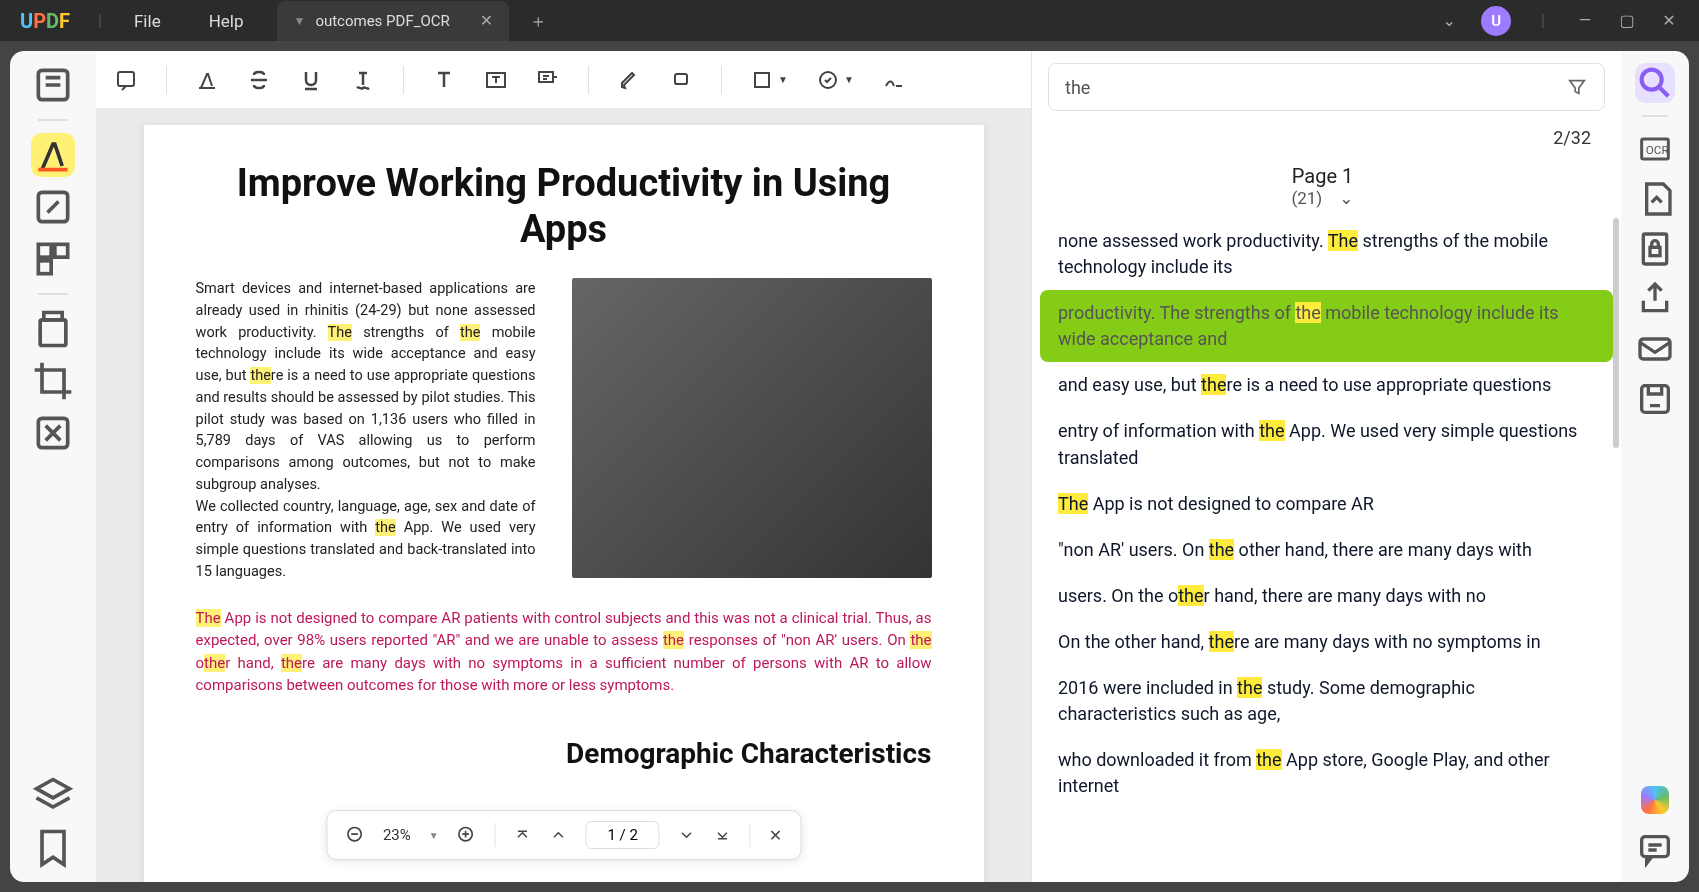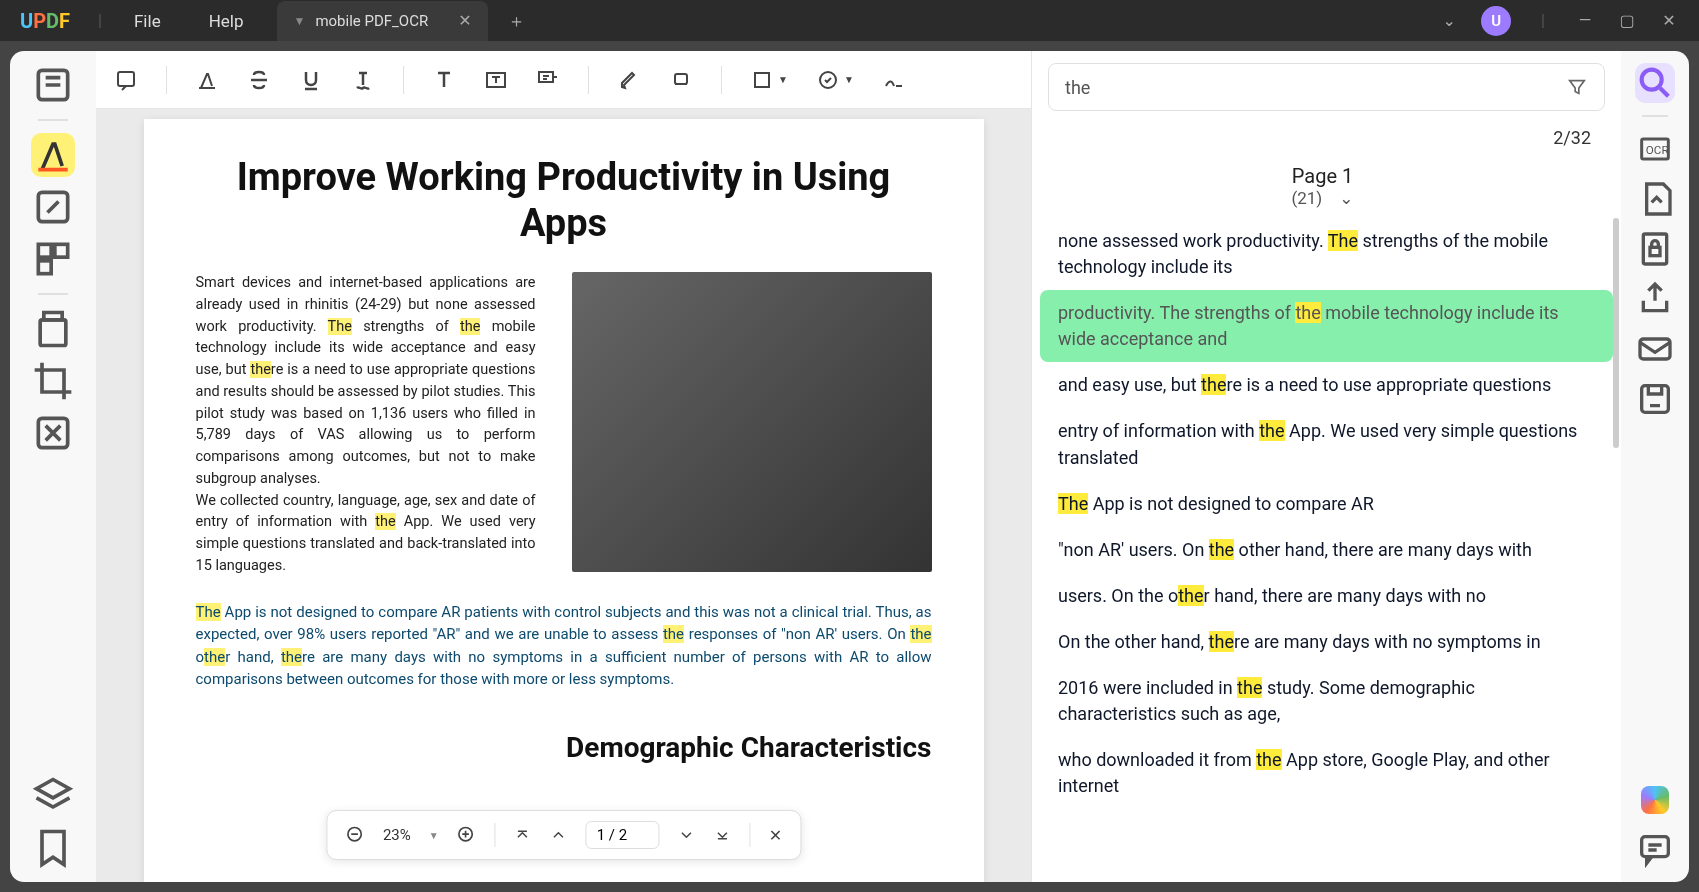--- a/index.html
+++ b/index.html
@@ -30,44 +30,44 @@
 .left-rail .sep { width: 30px; height: 2px; background: #e0e0e0; margin: 4px 0; }
 .left-rail .spacer { flex: 1; }
 
 .center { flex: 1; display: flex; flex-direction: column; overflow: hidden; }
 .toolbar { height: 58px; background: #fff; border-bottom: 1px solid #e5e5e5; display: flex; align-items: center; gap: 28px; padding: 0 18px; }
 .toolbar .tb { color: #444; cursor: pointer; display: flex; align-items: center; gap: 4px; }
 .toolbar .tb svg { width: 24px; height: 24px; }
 .toolbar .div { width: 1px; height: 28px; background: #e0e0e0; }
 
 .docwrap { flex: 1; background: #eaeaea; position: relative; display: flex; justify-content: center; overflow: hidden; }
-.page { width: 840px; background: #fff; margin-top: 10px; padding: 36px 52px; box-shadow: 0 2px 8px rgba(0,0,0,0.1); overflow: hidden; }
+.page { width: 840px; background: #fff; margin-top: 16px; padding: 36px 52px; box-shadow: 0 2px 8px rgba(0,0,0,0.1); overflow: hidden; }
 .page h1 { font-size: 38px; font-weight: 700; text-align: center; line-height: 1.2; margin-bottom: 26px; color: #111; }
 .page .twocol { display: flex; gap: 36px; }
 .page .txt { flex: 1; font-size: 14.5px; text-align: justify; line-height: 1.5; color: #222; }
 .page .ph { width: 360px; height: 300px; background: linear-gradient(135deg, #666, #333); border-radius: 2px; }
-.page .below { font-size: 15px; line-height: 1.5; color: #0c4a6e; margin-top: 24px; text-align: justify; }
+.page .below { font-size: 15px; line-height: 1.5; color: #be185d; margin-top: 24px; text-align: justify; }
 .hl { background: #FFF176; }
 .page h2 { font-size: 28px; font-weight: 700; text-align: right; margin-top: 40px; color: #111; }
 
 .pagebar { position: absolute; bottom: 22px; left: 50%; transform: translateX(-50%); background: #fff; border: 1px solid #ddd; border-radius: 10px; height: 50px; display: flex; align-items: center; gap: 18px; padding: 0 18px; box-shadow: 0 2px 10px rgba(0,0,0,0.1); }
 .pagebar .pb { color: #444; cursor: pointer; display: flex; align-items: center; }
 .pagebar .div { width: 1px; height: 24px; background: #e0e0e0; }
 .pagebar .zoom { font-size: 15px; color: #333; }
-.pagebar .pageinput { border: 1px solid #ddd; border-radius: 6px; padding: 4px 10px; font-size: 15px; width: 74px; text-align: left; }
+.pagebar .pageinput { border: 1px solid #ddd; border-radius: 6px; padding: 4px 10px; font-size: 15px; width: 74px; text-align: center; }
 
 .right-panel { width: 590px; background: #fff; border-left: 1px solid #e5e5e5; display: flex; flex-direction: column; overflow: hidden; }
 .search-row { padding: 12px 16px; display: flex; align-items: center; }
 .search-input { flex: 1; border: 1px solid #e0e0e0; border-radius: 8px; padding: 12px 16px; font-size: 18px; color: #555; display: flex; align-items: center; justify-content: space-between; }
 .count { text-align: right; padding: 4px 30px 10px 0; color: #333; font-size: 18px; }
 .phead { display: flex; justify-content: space-between; align-items: center; padding: 6px 26px 10px 18px; font-size: 20px; color: #222; flex-direction: column; }
 .phead .rc { color: #555; font-size: 17px; display: flex; align-items: center; gap: 17px; }
 .results { flex: 1; overflow-y: auto; padding: 0 8px; position: relative; }
 .result { padding: 10px 18px; font-size: 18px; color: #0f172a; line-height: 1.45; border-radius: 8px; }
-.result.sel { background: #86efac; color: #555; }
+.result.sel { background: #84cc16; color: #555; }
 .result .m { background: #FFEB3B; }
 .rscroll { position: absolute; right: 2px; top: 0; width: 6px; height: 230px; background: #ccc; border-radius: 3px; }
 
 .right-rail { width: 68px; display: flex; flex-direction: column; align-items: center; padding: 12px 0; gap: 10px; }
 .right-rail .tool { width: 40px; height: 40px; border-radius: 10px; display: flex; align-items: center; justify-content: center; cursor: pointer; color: #555; font-size: 20px; }
 .right-rail .tool.active { background: #e8e0ff; color: #8B5CF6; }
 .right-rail .sep { width: 26px; height: 2px; background: #e0e0e0; margin: 2px 0; }
 .right-rail .spacer { flex: 1; }
 .ai { width: 28px; height: 28px; border-radius: 8px; background: conic-gradient(#4FC3F7, #66BB6A, #FFCA28, #FF7043, #9C7BFF, #4FC3F7); }
 
@@ -76,21 +76,21 @@
 </head>
 <body>
 
 <div class="titlebar">
   <div class="logo"><span class="u">U</span><span class="p">P</span><span class="d">D</span><span class="f">F</span></div>
   <span class="tb-div">|</span>
   <div class="menu-item">File</div>
   <div class="menu-item">Help</div>
   <div class="tab">
     <span class="dd">▼</span>
-    <span class="label">mobile PDF_OCR</span>
+    <span class="label">outcomes PDF_OCR</span>
     <span class="close">✕</span>
   </div>
   <div class="plus">＋</div>
   <div class="tb-right">
     <span class="win-btn">⌄</span>
     <div class="avatar">U</div>
     <span class="tb-div">|</span>
     <span class="win-btn">—</span>
     <span class="win-btn">▢</span>
     <span class="win-btn">✕</span>

